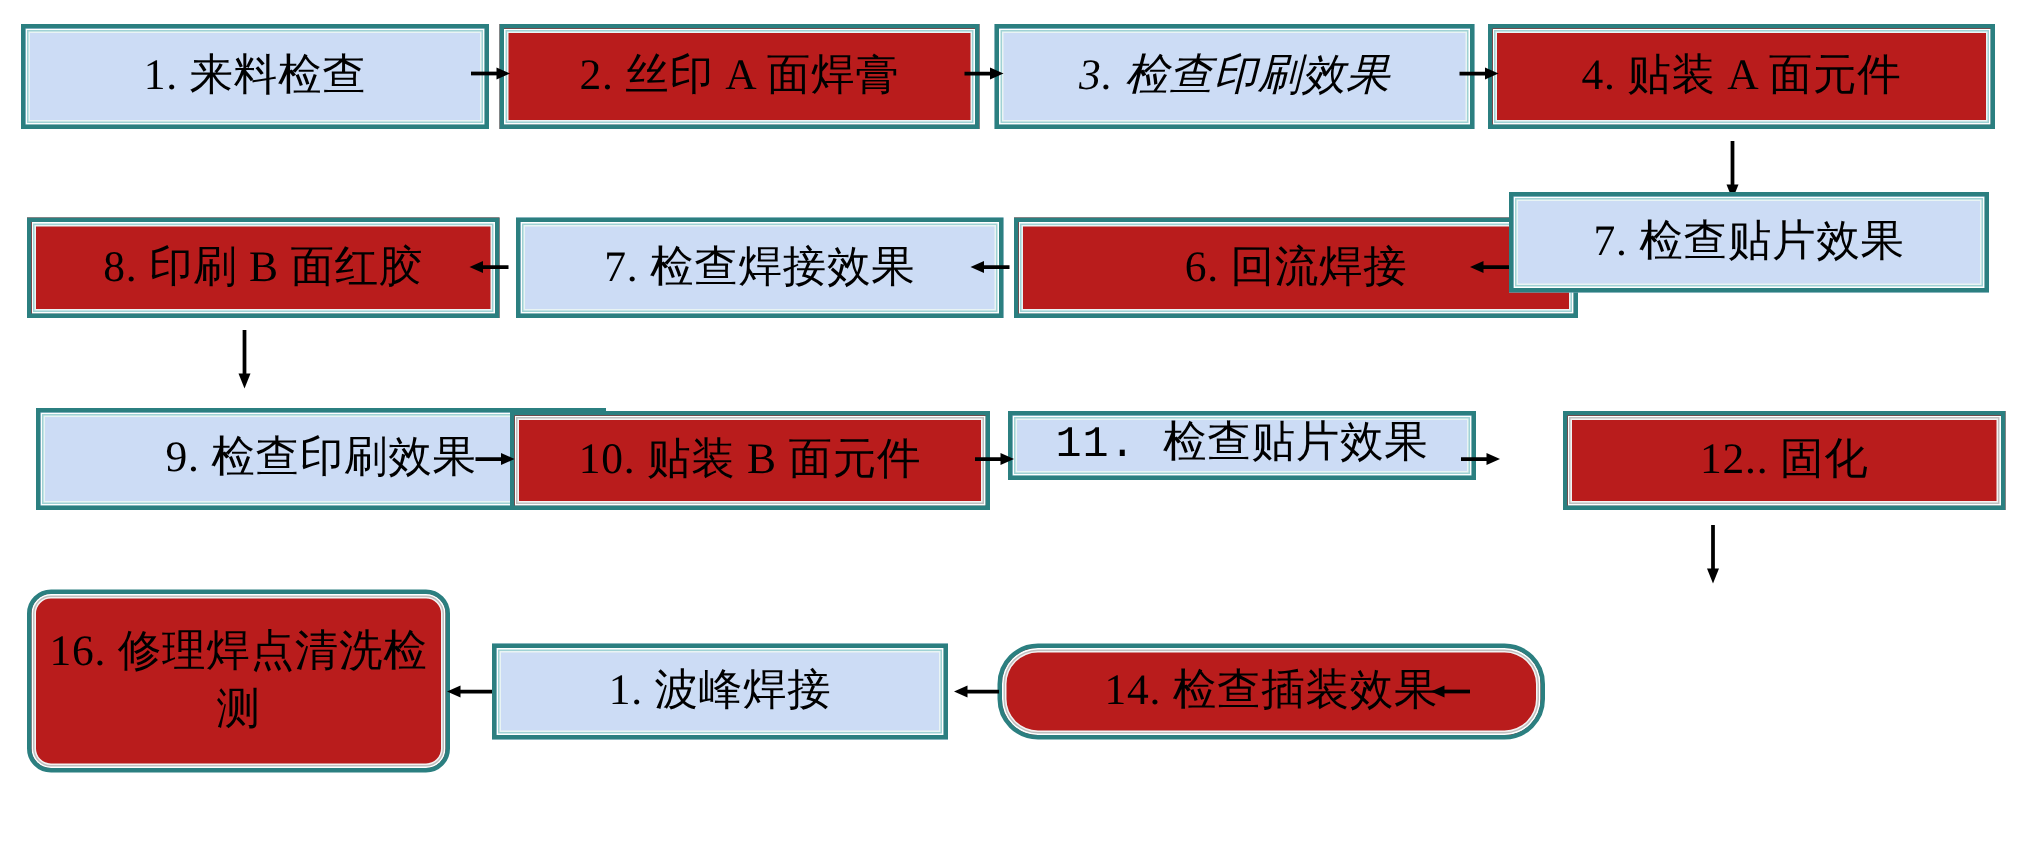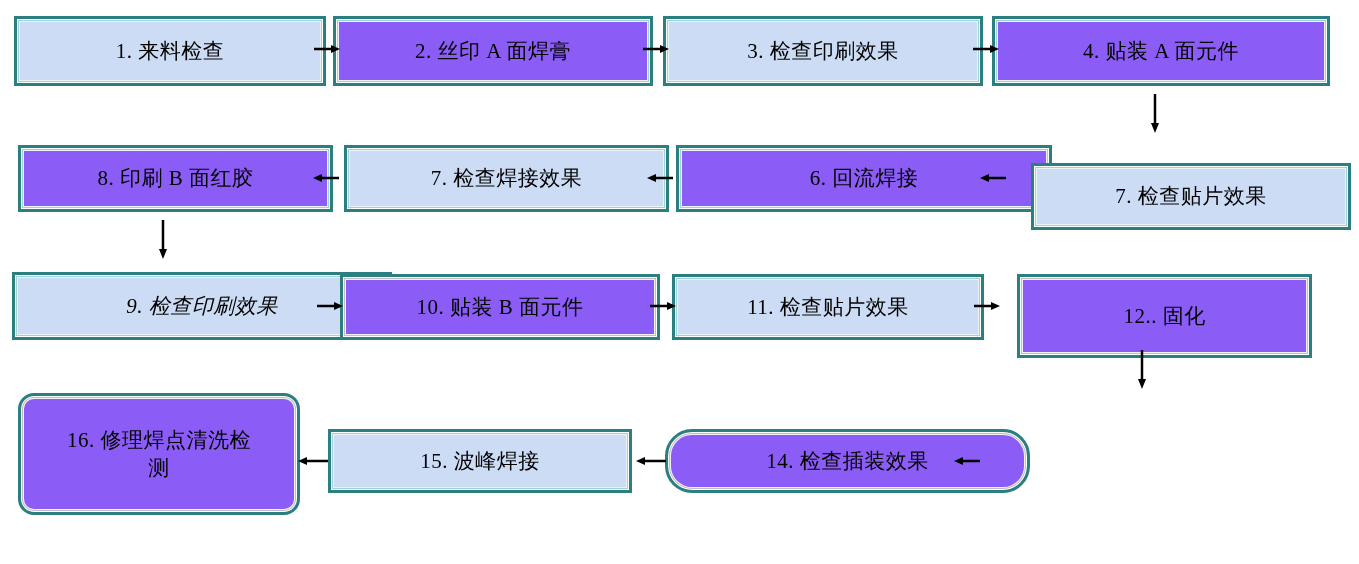--- a/index.html
+++ b/index.html
@@ -20,41 +20,41 @@
     left: 0; top: 0;
     width: 1359px;
     height: 564px;
   }
 
   
   .node {
     position: absolute;
     box-sizing: border-box;
     border: 3px solid #2b7f80;
-    background: #8b5cf6;
+    background: #b91c1c;
     box-shadow: inset 0 0 0 1px #ffffff,
                 inset 0 0 0 2px #9fd2d4,
                 inset 0 0 0 3px #e9f4f4;
     display: flex;
     align-items: center;
     justify-content: center;
     text-align: center;
   }
   .node.blue {
     background: #ccdcf5;
   }
   .node.blue .node-label {
     background: transparent;
   }
   .node .node-label {
     display: block;
     width: 100%;
     padding: 0 8px;
     box-sizing: border-box;
-    font-size: 21px;
+    font-size: 29px;
     line-height: 1.35;
     color: #000000;
     letter-spacing: 0.5px;
     white-space: pre-line;
   }
 
   
   .node.plate {
     box-shadow: inset 0 0 0 1px #ffffff,
                 inset 0 0 0 2px #bfbfbf,
@@ -75,21 +75,21 @@
 <div id="canvas">
 
   <div class="node blue" style="left:14px; top:16px; width:312px; height:70px;">
     <span class="node-label">1.   来料检查</span>
   </div>
 
   <div class="node" style="left:333px; top:16px; width:320px; height:70px;">
     <span class="node-label">2.   丝印 A 面焊膏</span>
   </div>
 
-  <div class="node blue" style="left:663px; top:16px; width:320px; height:70px;">
+  <div class="node blue" style="left:663px; top:16px; width:320px; height:70px;font-style:italic;">
     <span class="node-label">3. 检查印刷效果</span>
   </div>
 
   <div class="node" style="left:992px; top:16px; width:338px; height:70px;">
     <span class="node-label">4. 贴装 A 面元件</span>
   </div>
 
   <div class="arrow" style="left:312px; top:42px;">
     <svg width="30" height="14" viewBox="0 0 30 14">
         <path d="M2 7 H22" stroke="#000" stroke-width="2.5" fill="none"></path>
@@ -121,21 +121,21 @@
   </div>
 
   <div class="node blue" style="left:344px; top:145px; width:325px; height:67px;">
     <span class="node-label">7. 检查焊接效果</span>
   </div>
 
   <div class="node" style="left:676px; top:145px; width:376px; height:67px;">
     <span class="node-label">6. 回流焊接</span>
   </div>
 
-  <div class="node blue" style="left:1006px; top:163px; width:320px; height:67px;margin-left:25px;">
+  <div class="node blue" style="left:1006px; top:128px; width:320px; height:67px;">
     <span class="node-label">7. 检查贴片效果</span>
   </div>
 
   <div class="arrow" style="left:978px; top:171px;">
     <svg width="30" height="14" viewBox="0 0 30 14">
         <path d="M8 7 H28" stroke="#000" stroke-width="2.5" fill="none"></path>
         <path d="M2 7 L11 3 L11 11 Z" fill="#000"></path>
       </svg>
   </div>
   <div class="arrow" style="left:645px; top:171px;">
@@ -151,33 +151,33 @@
       </svg>
   </div>
 
   <div class="arrow" style="left:156px; top:219px;">
     <svg width="14" height="42" viewBox="0 0 14 42">
         <path d="M7 1 V31" stroke="#000" stroke-width="2.5" fill="none"></path>
         <path d="M7 40 L3 30 L11 30 Z" fill="#000"></path>
       </svg>
   </div>
 
-  <div class="node blue" style="left:12px; top:272px; width:380px; height:68px;font-style:italic;">
+  <div class="node blue" style="left:24px; top:272px; width:380px; height:68px;">
     <span class="node-label">9.   检查印刷效果</span>
   </div>
 
   <div class="node plate" style="left:340px; top:274px; width:320px; height:66px;">
     <span class="node-label">10.   贴装 B 面元件</span>
   </div>
 
-  <div class="node blue" style="left:672px; top:274px; width:312px; height:66px;">
+  <div class="node blue" style="left:672px; top:274px; width:312px; height:46px;font-family:Liberation Mono, monospace;">
     <span class="node-label">11. 检查贴片效果</span>
   </div>
 
-  <div class="node plate" style="left:1017px; top:274px; width:295px; height:84px;">
+  <div class="node plate" style="left:1042px; top:274px; width:295px; height:66px;">
     <span class="node-label">12..  固化</span>
   </div>
 
   <div class="arrow" style="left:315px; top:299px;">
     <svg width="30" height="14" viewBox="0 0 30 14">
         <path d="M2 7 H22" stroke="#000" stroke-width="2.5" fill="none"></path>
         <path d="M28 7 L19 3 L19 11 Z" fill="#000"></path>
       </svg>
   </div>
   <div class="arrow" style="left:648px; top:299px;">
@@ -199,21 +199,21 @@
         <path d="M7 40 L3 30 L11 30 Z" fill="#000"></path>
       </svg>
   </div>
 
   <div class="node plate" style="left:18px; top:393px; width:282px; height:122px;border-radius:16px;">
     <span class="node-label">16. 修理焊点清洗检
 测</span>
   </div>
 
   <div class="node blue" style="left:328px; top:429px; width:304px; height:64px;">
-    <span class="node-label">15.   波峰焊接</span>
+    <span class="node-label">1.   波峰焊接</span>
   </div>
 
   <div class="node plate" style="left:665px; top:429px; width:365px; height:64px;border-radius:27px;">
     <span class="node-label">14.   检查插装效果</span>
   </div>
 
 
   <div class="arrow" style="left:952px; top:454px;">
     <svg width="30" height="14" viewBox="0 0 30 14">
         <path d="M8 7 H28" stroke="#000" stroke-width="2.5" fill="none"></path>

